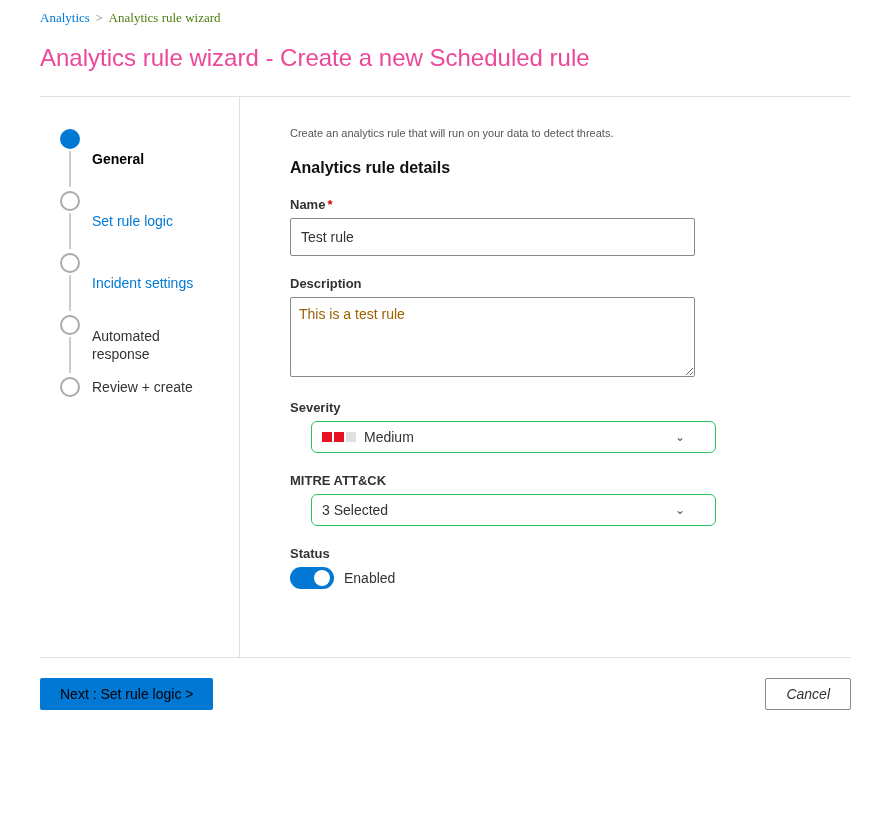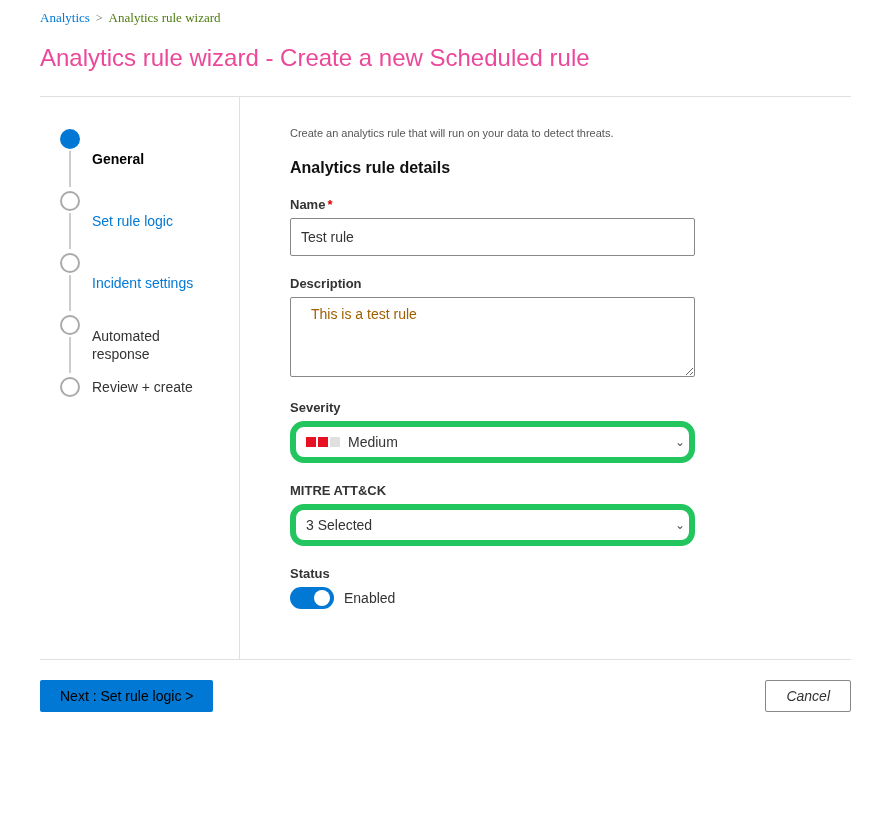--- a/index.html
+++ b/index.html
@@ -158,49 +158,50 @@
       font-family: inherit;
       color: #333;
       outline: none;
     }
 
     .form-textarea {
       width: 100%;
       max-width: 405px;
       border: 1px solid #8a8886;
       border-radius: 2px;
-      padding: 8px 20px;
+      padding: 8px 8px;
       font-size: 14px;
       font-family: inherit;
       color: #a06000;
       resize: vertical;
       height: 80px;
       outline: none;
     }
 
     .form-select-wrapper {
       position: relative;
       width: 100%;
       max-width: 405px;
     }
 
     .select-display {
       width: 100%;
-      border: 6px solid #22c55e;
-      border-radius: 14px;
+      border: 1px solid #22c55e;
+      border-radius: 6px;
       padding: 7px 36px 7px 10px;
       font-size: 14px;
       font-family: inherit;
       color: #333;
       background: #fff;
       cursor: pointer;
       display: flex;
       align-items: center;
       gap: 8px;
       position: relative;
+      margin-left: 21px;
     }
 
     .chevron-icon {
       position: absolute;
       right: 10px;
       top: 50%;
       transform: translateY(-50%);
       color: #555;
       font-size: 12px;
     }

